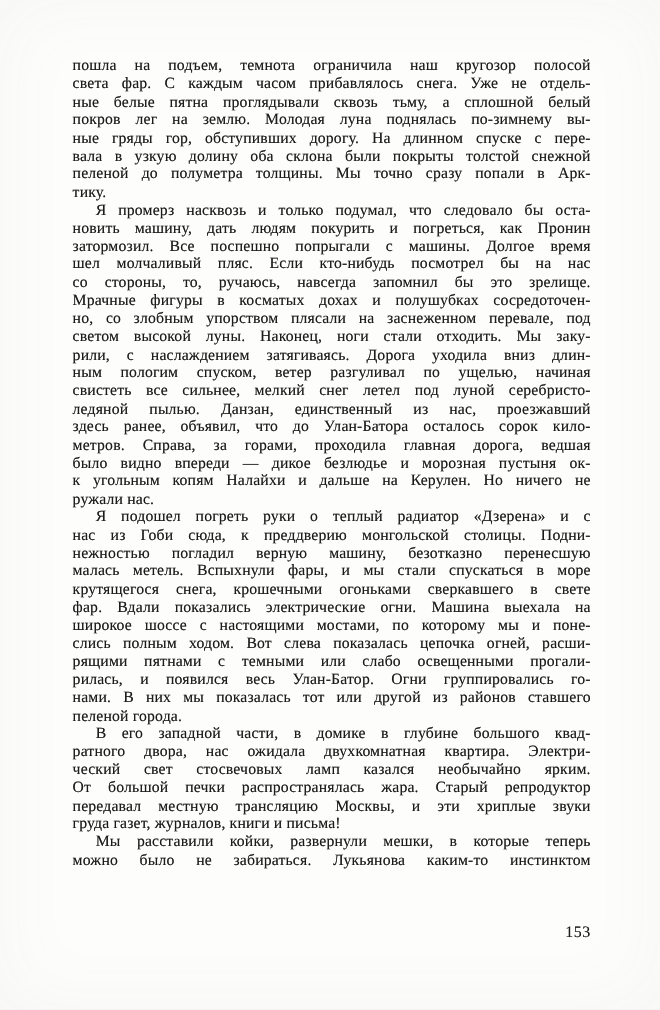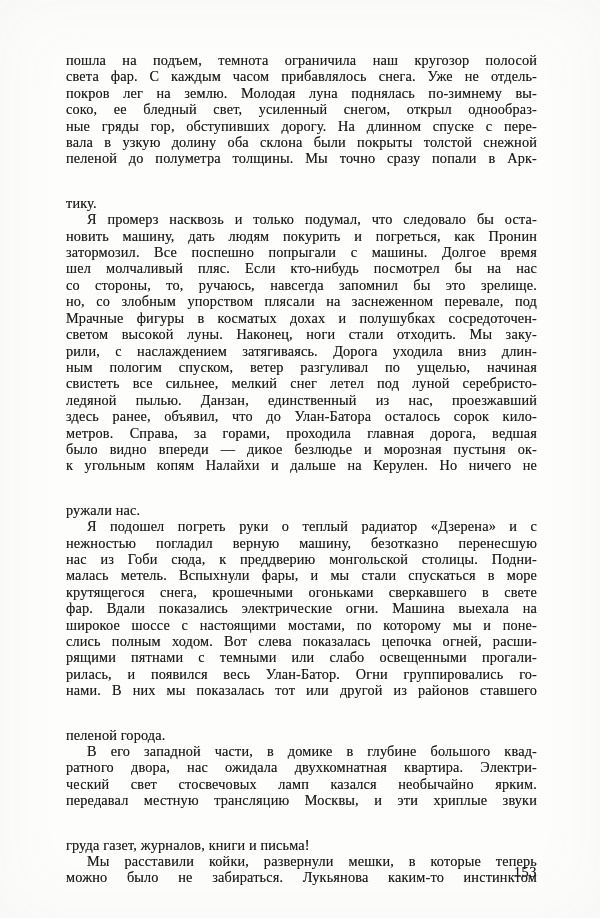--- a/index.html
+++ b/index.html
@@ -28,81 +28,80 @@
     letter-spacing: 0.15px;
     text-shadow: 0 0 0.4px rgba(20,20,20,0.55);
   }
   .line {
     text-align: justify;
     text-align-last: justify;
     white-space: normal;
   }
   .line.last {
     text-align-last: left;
-    margin-top: 28px;
   }
   .line.indent {
     text-indent: 21px;
   }
   .page-number {
     position: absolute;
     left: 66px;
     top: 840px;
     width: 471px;
     text-align: right;
     font-size: 14.5px;
     letter-spacing: 0.5px;
     text-shadow: 0 0 0.4px rgba(20,20,20,0.55);
-    margin-top: 24px;
   }
 </style>
 </head>
 <body>
 
 <div class="scan-page">
   <div class="text-block">
       <div class="line">пошла на подъем, темнота ограничила наш кругозор полосой</div>
       <div class="line">света фар. С каждым часом прибавлялось снега. Уже не отдель-</div>
+      <div class="line">ные белые пятна проглядывали сквозь тьму, а сплошной белый</div>
       <div class="line">покров лег на землю. Молодая луна поднялась по-зимнему вы-</div>
-      <div class="line">соко, ее бледный свет, усиленный снегом, открыл однообраз-</div>
       <div class="line">ные гряды гор, обступивших дорогу. На длинном спуске с пере-</div>
       <div class="line">вала в узкую долину оба склона были покрыты толстой снежной</div>
       <div class="line">пеленой до полуметра толщины. Мы точно сразу попали в Арк-</div>
       <div class="line last">тику.</div>
       <div class="line indent">Я промерз насквозь и только подумал, что следовало бы оста-</div>
       <div class="line">новить машину, дать людям покурить и погреться, как Пронин</div>
       <div class="line">затормозил. Все поспешно попрыгали с машины. Долгое время</div>
       <div class="line">шел молчаливый пляс. Если кто-нибудь посмотрел бы на нас</div>
       <div class="line">со стороны, то, ручаюсь, навсегда запомнил бы это зрелище.</div>
+      <div class="line">Мрачные фигуры в косматых дохах и полушубках сосредоточен-</div>
       <div class="line">но, со злобным упорством плясали на заснеженном перевале, под</div>
-      <div class="line">Мрачные фигуры в косматых дохах и полушубках сосредоточен-</div>
       <div class="line">светом высокой луны. Наконец, ноги стали отходить. Мы заку-</div>
       <div class="line">рили, с наслаждением затягиваясь. Дорога уходила вниз длин-</div>
       <div class="line">ным пологим спуском, ветер разгуливал по ущелью, начиная</div>
       <div class="line">свистеть все сильнее, мелкий снег летел под луной серебристо-</div>
       <div class="line">ледяной пылью. Данзан, единственный из нас, проезжавший</div>
       <div class="line">здесь ранее, объявил, что до Улан-Батора осталось сорок кило-</div>
       <div class="line">метров. Справа, за горами, проходила главная дорога, ведшая</div>
       <div class="line">было видно впереди — дикое безлюдье и морозная пустыня ок-</div>
       <div class="line">к угольным копям Налайхи и дальше на Керулен. Но ничего не</div>
       <div class="line last">ружали нас.</div>
       <div class="line indent">Я подошел погреть руки о теплый радиатор «Дзерена» и с</div>
+      <div class="line">нас из Гоби сюда, к преддверию монгольской столицы. Подни-</div>
       <div class="line">нежностью погладил верную машину, безотказно перенесшую</div>
-      <div class="line">нас из Гоби сюда, к преддверию монгольской столицы. Подни-</div>
       <div class="line">малась метель. Вспыхнули фары, и мы стали спускаться в море</div>
       <div class="line">крутящегося снега, крошечными огоньками сверкавшего в свете</div>
       <div class="line">фар. Вдали показались электрические огни. Машина выехала на</div>
       <div class="line">широкое шоссе с настоящими мостами, по которому мы и поне-</div>
       <div class="line">слись полным ходом. Вот слева показалась цепочка огней, расши-</div>
       <div class="line">рящими пятнами с темными или слабо освещенными прогали-</div>
       <div class="line">рилась, и появился весь Улан-Батор. Огни группировались го-</div>
       <div class="line">нами. В них мы показалась тот или другой из районов ставшего</div>
       <div class="line last">пеленой города.</div>
       <div class="line indent">В его западной части, в домике в глубине большого квад-</div>
       <div class="line">ратного двора, нас ожидала двухкомнатная квартира. Электри-</div>
       <div class="line">ческий свет стосвечовых ламп казался необычайно ярким.</div>
+      <div class="line">От большой печки распространялась жара. Старый репродуктор</div>
       <div class="line">передавал местную трансляцию Москвы, и эти хриплые звуки</div>
       <div class="line last">груда газет, журналов, книги и письма!</div>
       <div class="line indent">Мы расставили койки, развернули мешки, в которые теперь</div>
       <div class="line">можно было не забираться. Лукьянова каким-то инстинктом</div>
     </div>
   <div class="page-number">153</div>
 </div>
 
 </body></html>

